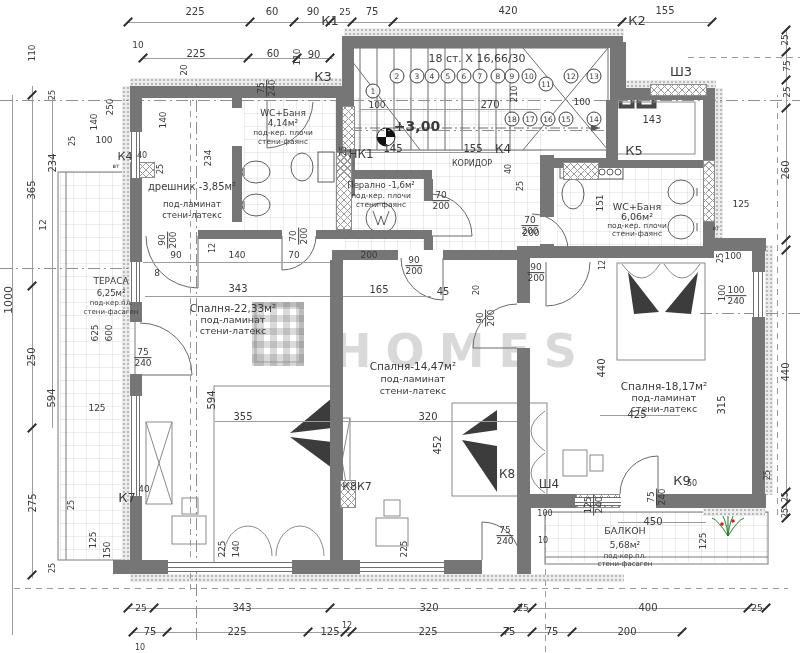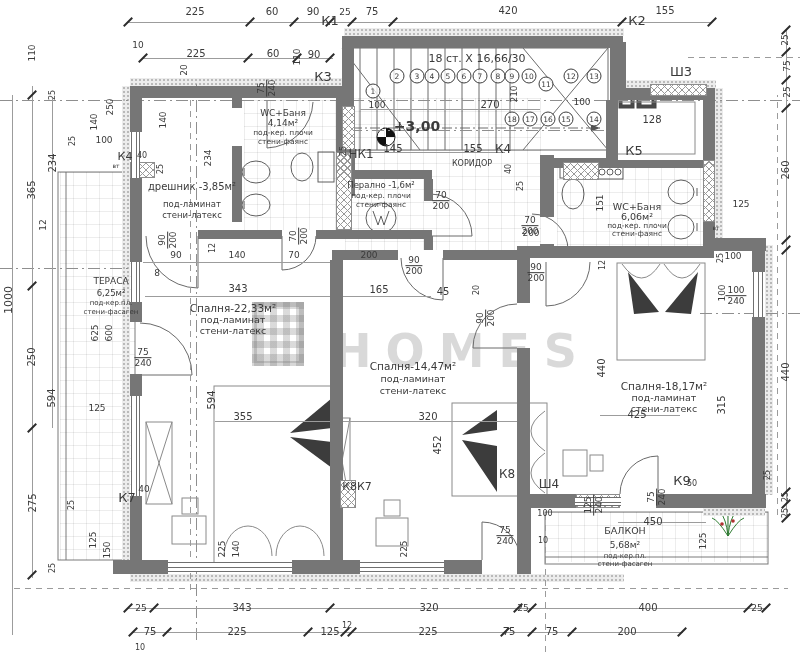--- a/index.html
+++ b/index.html
@@ -387,21 +387,21 @@
     <div class="lbl" style="left: 637px; top: 415px; font-size: 10px; transform: translate(-50%, -50%) rotate(0deg);">425</div>
     <div class="lbl" style="left: 703px; top: 541px; font-size: 9px; transform: translate(-50%, -50%) rotate(-90deg);">125</div>
     <div class="lbl" style="left: 692px; top: 484px; font-size: 8px; transform: translate(-50%, -50%) rotate(0deg);">50</div>
     <div class="lbl" style="left: 545px; top: 514px; font-size: 8px; transform: translate(-50%, -50%) rotate(0deg);">100</div>
     <div class="lbl" style="left: 543px; top: 541px; font-size: 8px; transform: translate(-50%, -50%) rotate(0deg);">10</div>
     <div class="lbl" style="left: 653px; top: 522px; font-size: 10px; transform: translate(-50%, -50%) rotate(0deg);">450</div>
     <div class="lbl" style="left: 377px; top: 105px; font-size: 9px; transform: translate(-50%, -50%) rotate(0deg);">100</div>
     <div class="lbl" style="left: 490px; top: 105px; font-size: 10px; transform: translate(-50%, -50%) rotate(0deg);">270</div>
     <div class="lbl" style="left: 514px; top: 94px; font-size: 9px; transform: translate(-50%, -50%) rotate(-90deg);">210</div>
     <div class="lbl" style="left: 582px; top: 102px; font-size: 9px; transform: translate(-50%, -50%) rotate(0deg);">100</div>
-    <div class="lbl" style="left: 652px; top: 120px; font-size: 10px; transform: translate(-50%, -50%) rotate(0deg);">128</div>
+    <div class="lbl" style="left: 652px; top: 120px; font-size: 10px; transform: translate(-50%, -50%) rotate(0deg);">143</div>
     <div class="lbl" style="left: 600px; top: 203px; font-size: 9px; transform: translate(-50%, -50%) rotate(-90deg);">151</div>
     <div class="lbl" style="left: 509px; top: 169px; font-size: 8px; transform: translate(-50%, -50%) rotate(-90deg);">40</div>
     <div class="lbl" style="left: 521px; top: 186px; font-size: 8px; transform: translate(-50%, -50%) rotate(-90deg);">25</div>
     <div class="lbl" style="left: 393px; top: 149px; font-size: 10px; transform: translate(-50%, -50%) rotate(0deg);">145</div>
     <div class="lbl" style="left: 473px; top: 149px; font-size: 10px; transform: translate(-50%, -50%) rotate(0deg);">155</div>
     <div class="lbl" style="left: 417px; top: 126px; font-size: 14px; font-weight: bold; transform: translate(-50%, -50%) rotate(0deg);">+3,00</div>
     <div class="lbl" style="left: 176px; top: 255px; font-size: 9px; transform: translate(-50%, -50%) rotate(0deg);">90</div>
     <div class="lbl" style="left: 237px; top: 255px; font-size: 9px; transform: translate(-50%, -50%) rotate(0deg);">140</div>
     <div class="lbl" style="left: 294px; top: 255px; font-size: 9px; transform: translate(-50%, -50%) rotate(0deg);">70</div>
     <div class="lbl" style="left: 213px; top: 248px; font-size: 8px; transform: translate(-50%, -50%) rotate(-90deg);">12</div>

